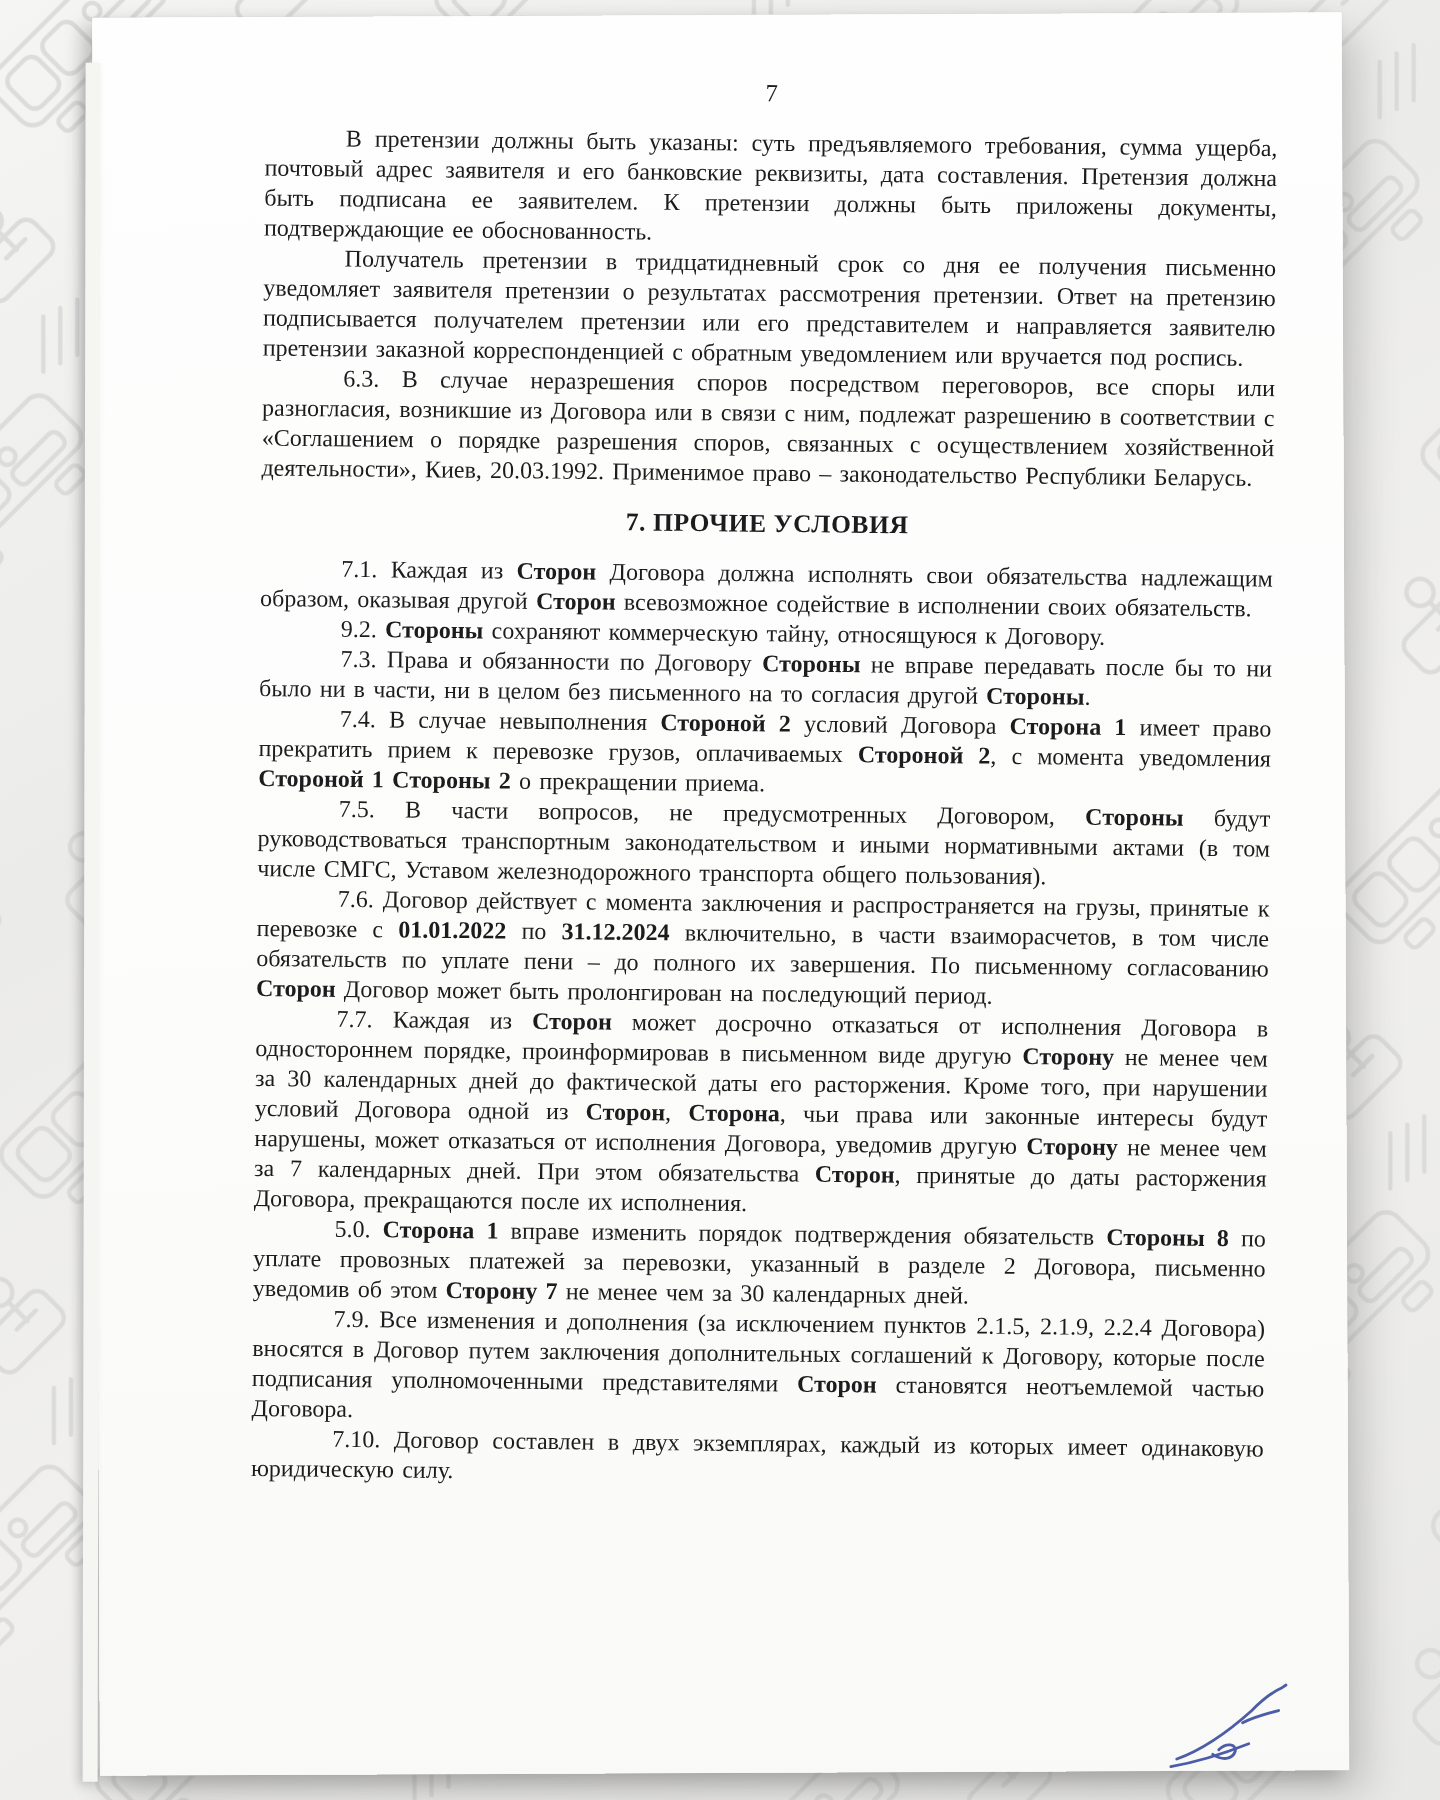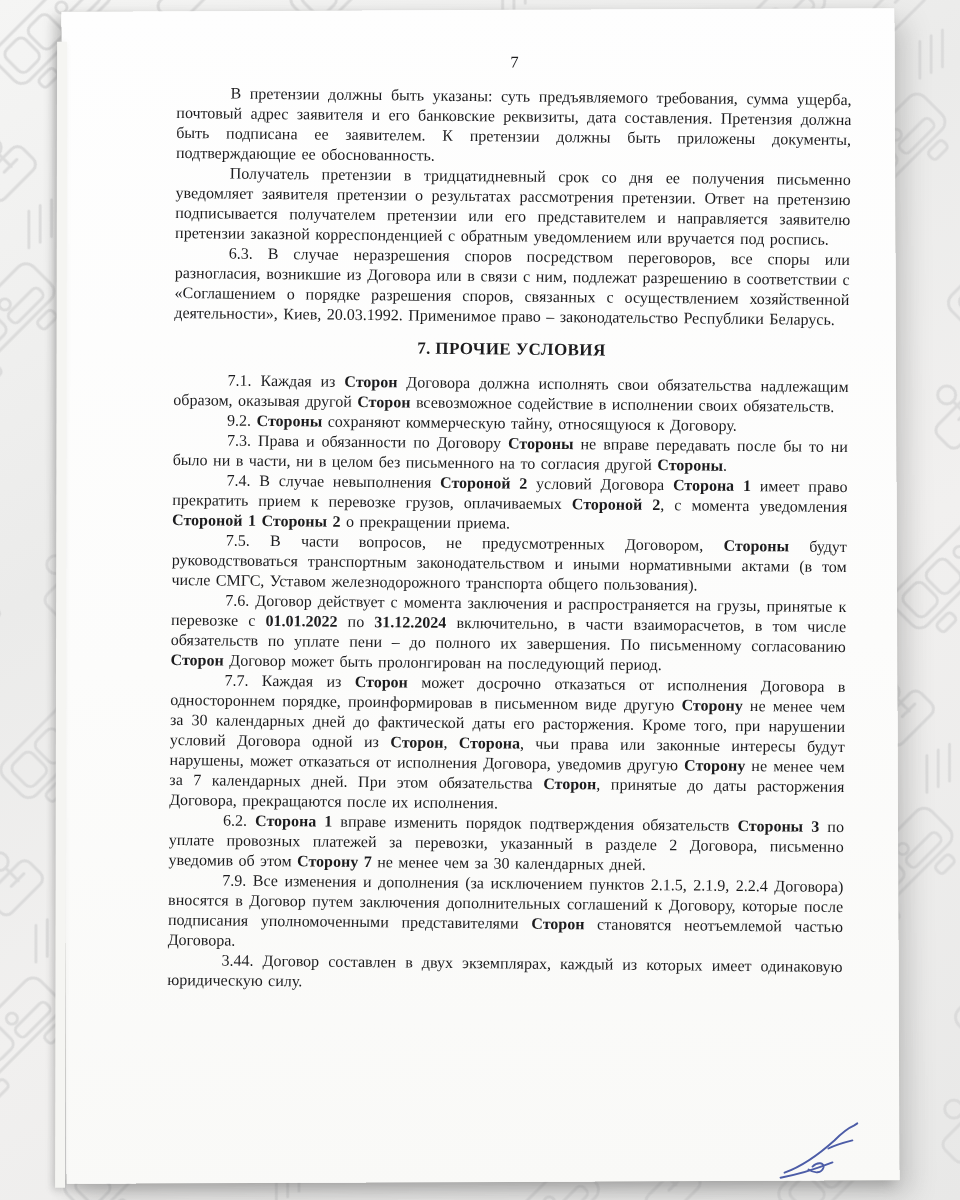--- a/index.html
+++ b/index.html
@@ -66,23 +66,23 @@
         <div class="para"><span>Получатель претензии в тридцатидневный срок со дня ее получения письменно уведомляет заявителя претензии о результатах рассмотрения претензии. Ответ на претензию подписывается получателем претензии или его представителем и направляется заявителю претензии заказной корреспонденцией с обратным уведомлением или вручается под роспись.</span></div>
         <div class="para"><span>6.3. В случае неразрешения споров посредством переговоров, все споры или разногласия, возникшие из Договора или в связи с ним, подлежат разрешению в соответствии с «Соглашением о порядке разрешения споров, связанных с осуществлением хозяйственной деятельности», Киев, 20.03.1992. Применимое право – законодательство Республики Беларусь.</span></div>
         <div class="heading">7. ПРОЧИЕ УСЛОВИЯ</div>
         <div class="para"><span>7.1. Каждая из </span><span class="b">Сторон</span><span> Договора должна исполнять свои обязательства надлежащим образом, оказывая другой </span><span class="b">Сторон</span><span> всевозможное содействие в исполнении своих обязательств.</span></div>
         <div class="para"><span>9.2. </span><span class="b">Стороны</span><span> сохраняют коммерческую тайну, относящуюся к Договору.</span></div>
         <div class="para"><span>7.3. Права и обязанности по Договору </span><span class="b">Стороны</span><span> не вправе передавать после бы то ни было ни в части, ни в целом без письменного на то согласия другой </span><span class="b">Стороны</span><span>.</span></div>
         <div class="para"><span>7.4. В случае невыполнения </span><span class="b">Стороной 2</span><span> условий Договора </span><span class="b">Сторона 1</span><span> имеет право прекратить прием к перевозке грузов, оплачиваемых </span><span class="b">Стороной 2</span><span>, с момента уведомления </span><span class="b">Стороной 1 Стороны 2</span><span> о прекращении приема.</span></div>
         <div class="para"><span>7.5. В части вопросов, не предусмотренных Договором, </span><span class="b">Стороны</span><span> будут руководствоваться транспортным законодательством и иными нормативными актами (в том числе СМГС, Уставом железнодорожного транспорта общего пользования).</span></div>
         <div class="para"><span>7.6. Договор действует с момента заключения и распространяется на грузы, принятые к перевозке с </span><span class="b">01.01.2022</span><span> по </span><span class="b">31.12.2024</span><span> включительно, в части взаиморасчетов, в том числе обязательств по уплате пени – до полного их завершения. По письменному согласованию </span><span class="b">Сторон</span><span> Договор может быть пролонгирован на последующий период.</span></div>
         <div class="para"><span>7.7. Каждая из </span><span class="b">Сторон</span><span> может досрочно отказаться от исполнения Договора в одностороннем порядке, проинформировав в письменном виде другую </span><span class="b">Сторону</span><span> не менее чем за 30 календарных дней до фактической даты его расторжения. Кроме того, при нарушении условий Договора одной из </span><span class="b">Сторон</span><span>, </span><span class="b">Сторона</span><span>, чьи права или законные интересы будут нарушены, может отказаться от исполнения Договора, уведомив другую </span><span class="b">Сторону</span><span> не менее чем за 7 календарных дней. При этом обязательства </span><span class="b">Сторон</span><span>, принятые до даты расторжения Договора, прекращаются после их исполнения.</span></div>
-        <div class="para"><span>6.2. </span><span class="b">Сторона 1</span><span> вправе изменить порядок подтверждения обязательств </span><span class="b">Стороны 3</span><span> по уплате провозных платежей за перевозки, указанный в разделе 2 Договора, письменно уведомив об этом </span><span class="b">Сторону 7</span><span> не менее чем за 30 календарных дней.</span></div>
+        <div class="para"><span>5.0. </span><span class="b">Сторона 1</span><span> вправе изменить порядок подтверждения обязательств </span><span class="b">Стороны 8</span><span> по уплате провозных платежей за перевозки, указанный в разделе 2 Договора, письменно уведомив об этом </span><span class="b">Сторону 7</span><span> не менее чем за 30 календарных дней.</span></div>
         <div class="para"><span>7.9. Все изменения и дополнения (за исключением пунктов 2.1.5, 2.1.9, 2.2.4 Договора) вносятся в Договор путем заключения дополнительных соглашений к Договору, которые после подписания уполномоченными представителями </span><span class="b">Сторон</span><span> становятся неотъемлемой частью Договора.</span></div>
-        <div class="para"><span>3.44. Договор составлен в двух экземплярах, каждый из которых имеет одинаковую юридическую силу.</span></div>
+        <div class="para"><span>7.10. Договор составлен в двух экземплярах, каждый из которых имеет одинаковую юридическую силу.</span></div>
       </div>
   </div>
 
   <svg class="signature" viewBox="0 0 92 62">
     <g fill="none" stroke="#3d4fa0" stroke-width="1.9" stroke-linecap="round" opacity="0.92">
       <path d="M6,52 C 20,47 38,36 56,20 C 62,14 69,8 76,5 L 79,3"></path>
       <path d="M50,28 C 58,24 66,22 74,20"></path>
       <path d="M2,57 C 20,54 36,49 54,42"></path>
       <path d="M30,49 C 36,53 43,53 45,47 C 46,42 39,41 34,46"></path>
     </g>

